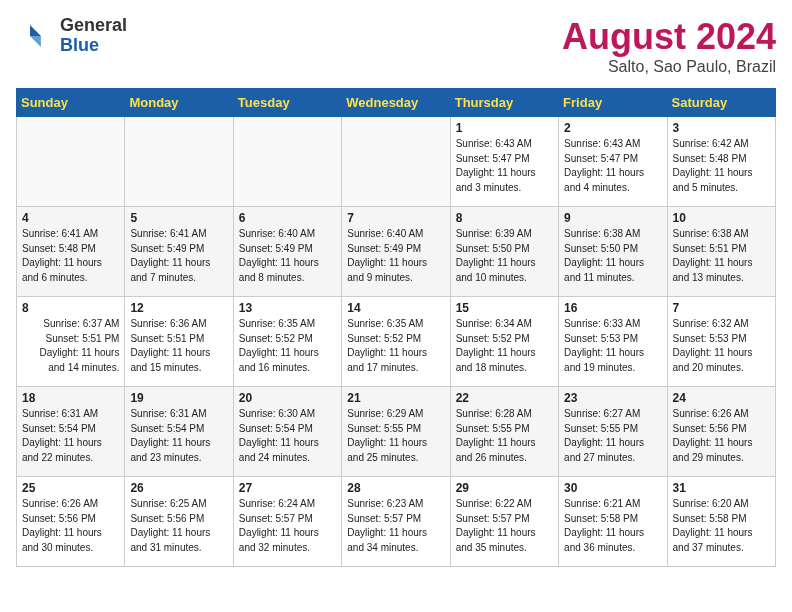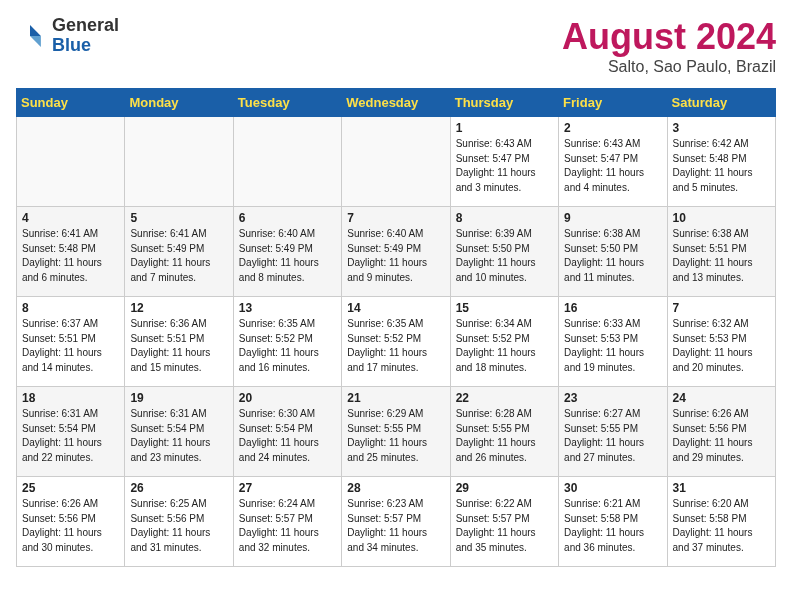--- a/index.html
+++ b/index.html
@@ -12,21 +12,21 @@
     }
     .header {
       display: flex;
       justify-content: space-between;
       align-items: flex-start;
       margin-bottom: 12px;
     }
     .logo {
       display: flex;
       align-items: center;
-      gap: 8px;
+      gap: 16px;
     }
     .logo-text {
       display: flex;
       flex-direction: column;
       line-height: 1.1;
     }
     .logo-general {
       font-size: 18px;
       font-weight: bold;
       color: #333;
@@ -199,21 +199,21 @@
           <span class="day-num">10</span>
           <div class="day-info" style="white-space: pre-line;">Sunrise: 6:38 AM
 Sunset: 5:51 PM
 Daylight: 11 hours
 and 13 minutes.</div>
         </td>
       </tr>
       <tr>
         <td>
           <span class="day-num">8</span>
-          <div class="day-info" style="white-space: pre-line;">Sunrise: 6:37 AM
+          <div class="day-info" style="white-space: pre-line; text-align: right;">Sunrise: 6:37 AM
 Sunset: 5:51 PM
 Daylight: 11 hours
 and 14 minutes.</div>
         </td>
         <td>
           <span class="day-num">12</span>
           <div class="day-info" style="white-space: pre-line;">Sunrise: 6:36 AM
 Sunset: 5:51 PM
 Daylight: 11 hours
 and 15 minutes.</div>

